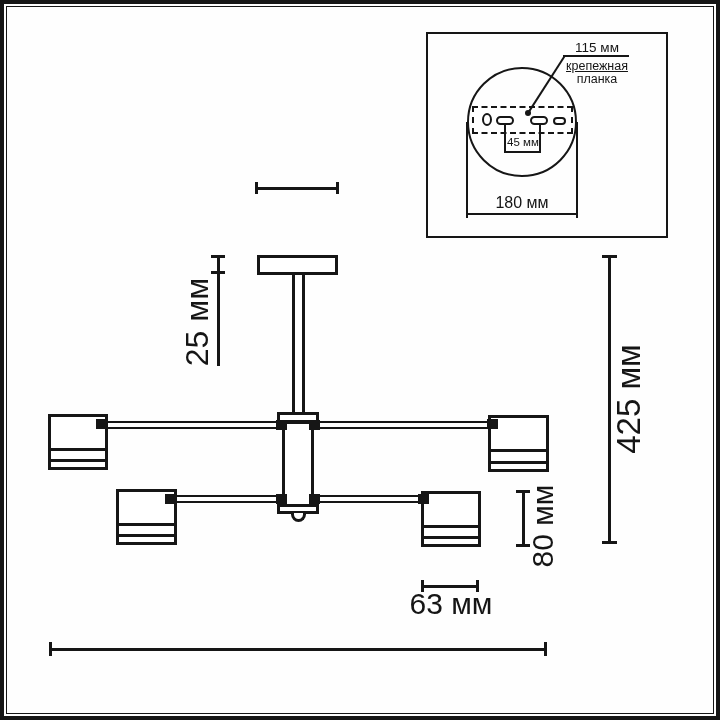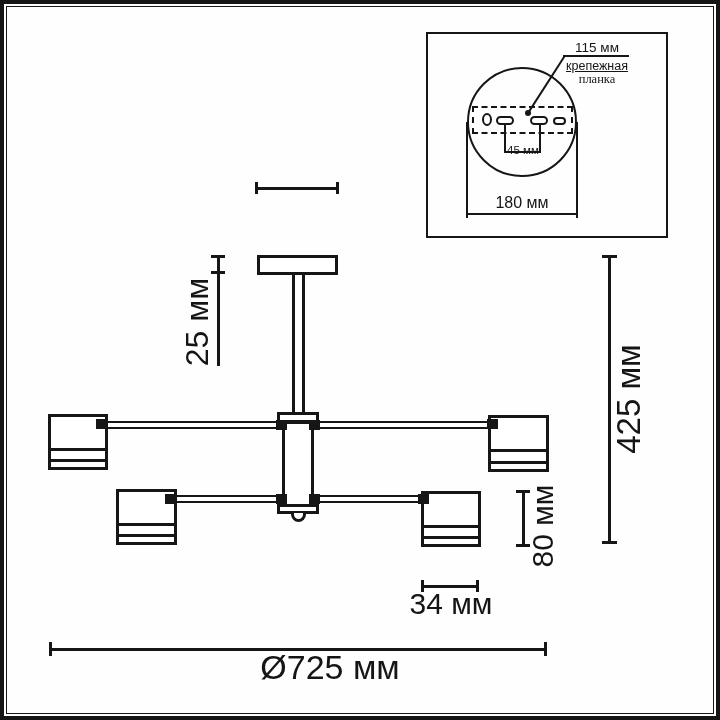--- a/index.html
+++ b/index.html
@@ -83,48 +83,47 @@
   <div class="t r" style="left:629px; top:399px; font-size:33px;">425 мм</div>
 
   <div class="vl" style="left:522px; top:491px; width:2.5px; height:55px;"></div>
   <div class="hl" style="left:516px; top:490px; width:14px; height:2.5px;"></div>
   <div class="hl" style="left:516px; top:544px; width:14px; height:2.5px;"></div>
   <div class="t r" style="left:543px; top:526px; font-size:30px;">80 мм</div>
 
   <div class="hl" style="left:422px; top:585px; width:57px; height:2.5px;"></div>
   <div class="vl" style="left:421px; top:580px; width:2.5px; height:12px;"></div>
   <div class="vl" style="left:476px; top:580px; width:2.5px; height:12px;"></div>
-  <div class="t" style="left:451px; top:604px; font-size:30px;">34 мм</div>
+  <div class="t" style="left:451px; top:604px; font-size:30px;">63 мм</div>
 
   <div class="hl" style="left:50px; top:648px; width:497px; height:2.5px;"></div>
   <div class="vl" style="left:49px; top:642px; width:2.5px; height:14px;"></div>
   <div class="vl" style="left:544px; top:642px; width:2.5px; height:14px;"></div>
-  <div class="t" style="left:330px; top:667px; font-size:34px;">Ø725 мм</div>
 
   <div class="box thin" style="left:426px; top:32px; width:242px; height:206px; background:#fefefe;"></div>
 
   <div class="oval" style="left:467px; top:67px; width:110px; height:110px; border-width:2.5px; border-radius:50%; background:transparent;"></div>
 
   <div class="vl" style="left:466px; top:122px; width:1.5px; height:96px;"></div>
   <div class="vl" style="left:576px; top:122px; width:1.5px; height:96px;"></div>
   <div class="hl" style="left:466px; top:213px; width:112px; height:1.5px;"></div>
   <div class="t" style="left:522px; top:203px; font-size:16px;">180 мм</div>
 
   <div class="dash" style="left:472px; top:106px; width:101px; height:28px;"></div>
 
   <div class="oval" style="left:482px; top:113px; width:10px; height:13px; border-radius:50%;"></div>
   <div class="oval" style="left:496px; top:116px; width:18px; height:9px; border-radius:5px;"></div>
   <div class="oval" style="left:530px; top:116px; width:18px; height:9px; border-radius:5px;"></div>
   <div class="oval" style="left:553px; top:117px; width:13px; height:8px; border-radius:4px;"></div>
 
   <div class="vl" style="left:504px; top:124px; width:1.5px; height:29px;"></div>
   <div class="vl" style="left:539px; top:124px; width:1.5px; height:29px;"></div>
   <div class="hl" style="left:504px; top:151px; width:37px; height:1.5px;"></div>
-  <div class="t" style="left:523px; top:142px; font-size:11.5px;margin-top:8px;">45 мм</div>
+  <div class="t" style="left:523px; top:142px; font-size:11.5px;">45 мм</div>
 
   <div class="sq" style="left:525px; top:110px; width:6px; height:6px; border-radius:50%;"></div>
   <div class="leader" style="left:528px; top:112px; width:67px; transform:rotate(-57.3deg);"></div>
   <div class="hl" style="left:563px; top:55px; width:66px; height:1.5px;"></div>
   <div class="t" style="left:597px; top:47px; font-size:13.5px;">115 мм</div>
   <div class="t" style="left:597px; top:66px; font-size:12.5px;text-decoration:underline;">крепежная</div>
-  <div class="t" style="left:597px; top:79px; font-size:12.5px;font-family:Liberation Serif, serif;">планка</div>
+  <div class="t" style="left:597px; top:79px; font-size:12.5px;">планка</div>
 
 </div>
 
 </body></html>

